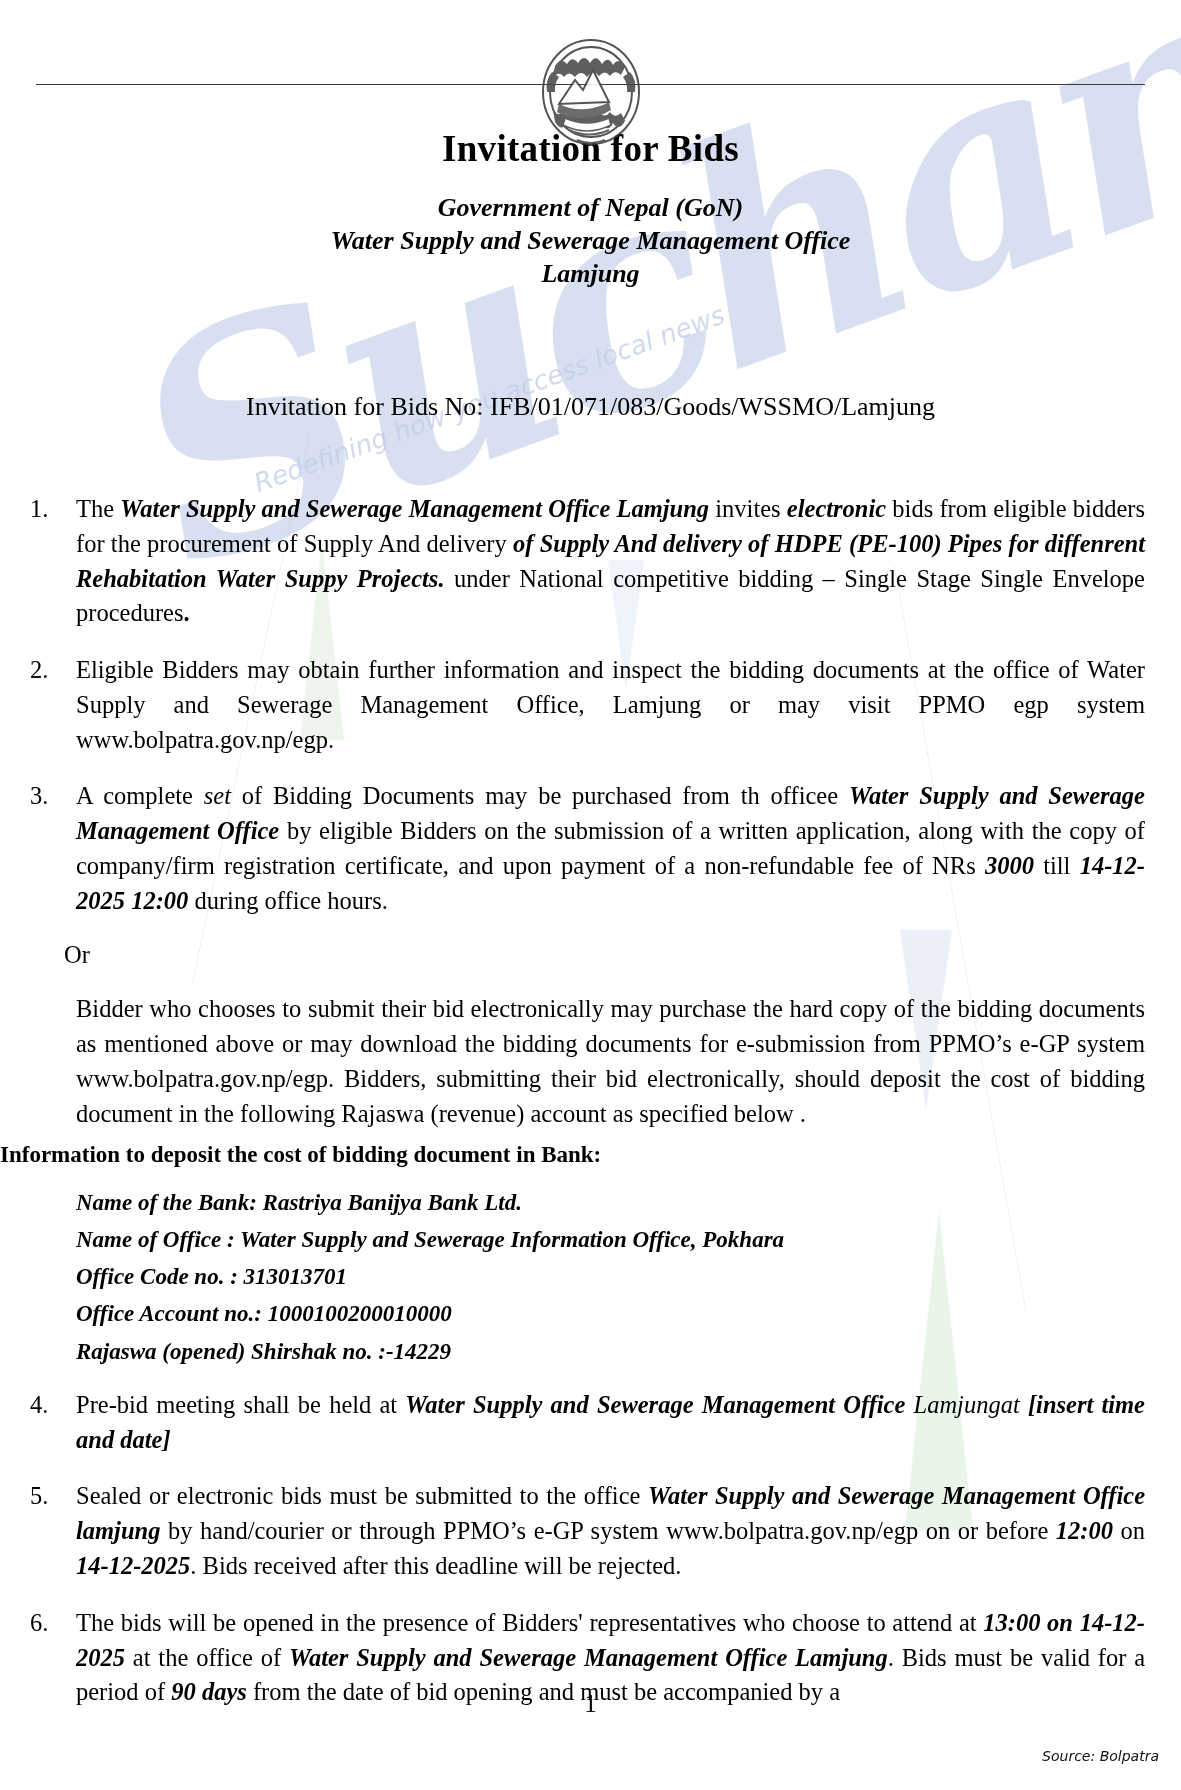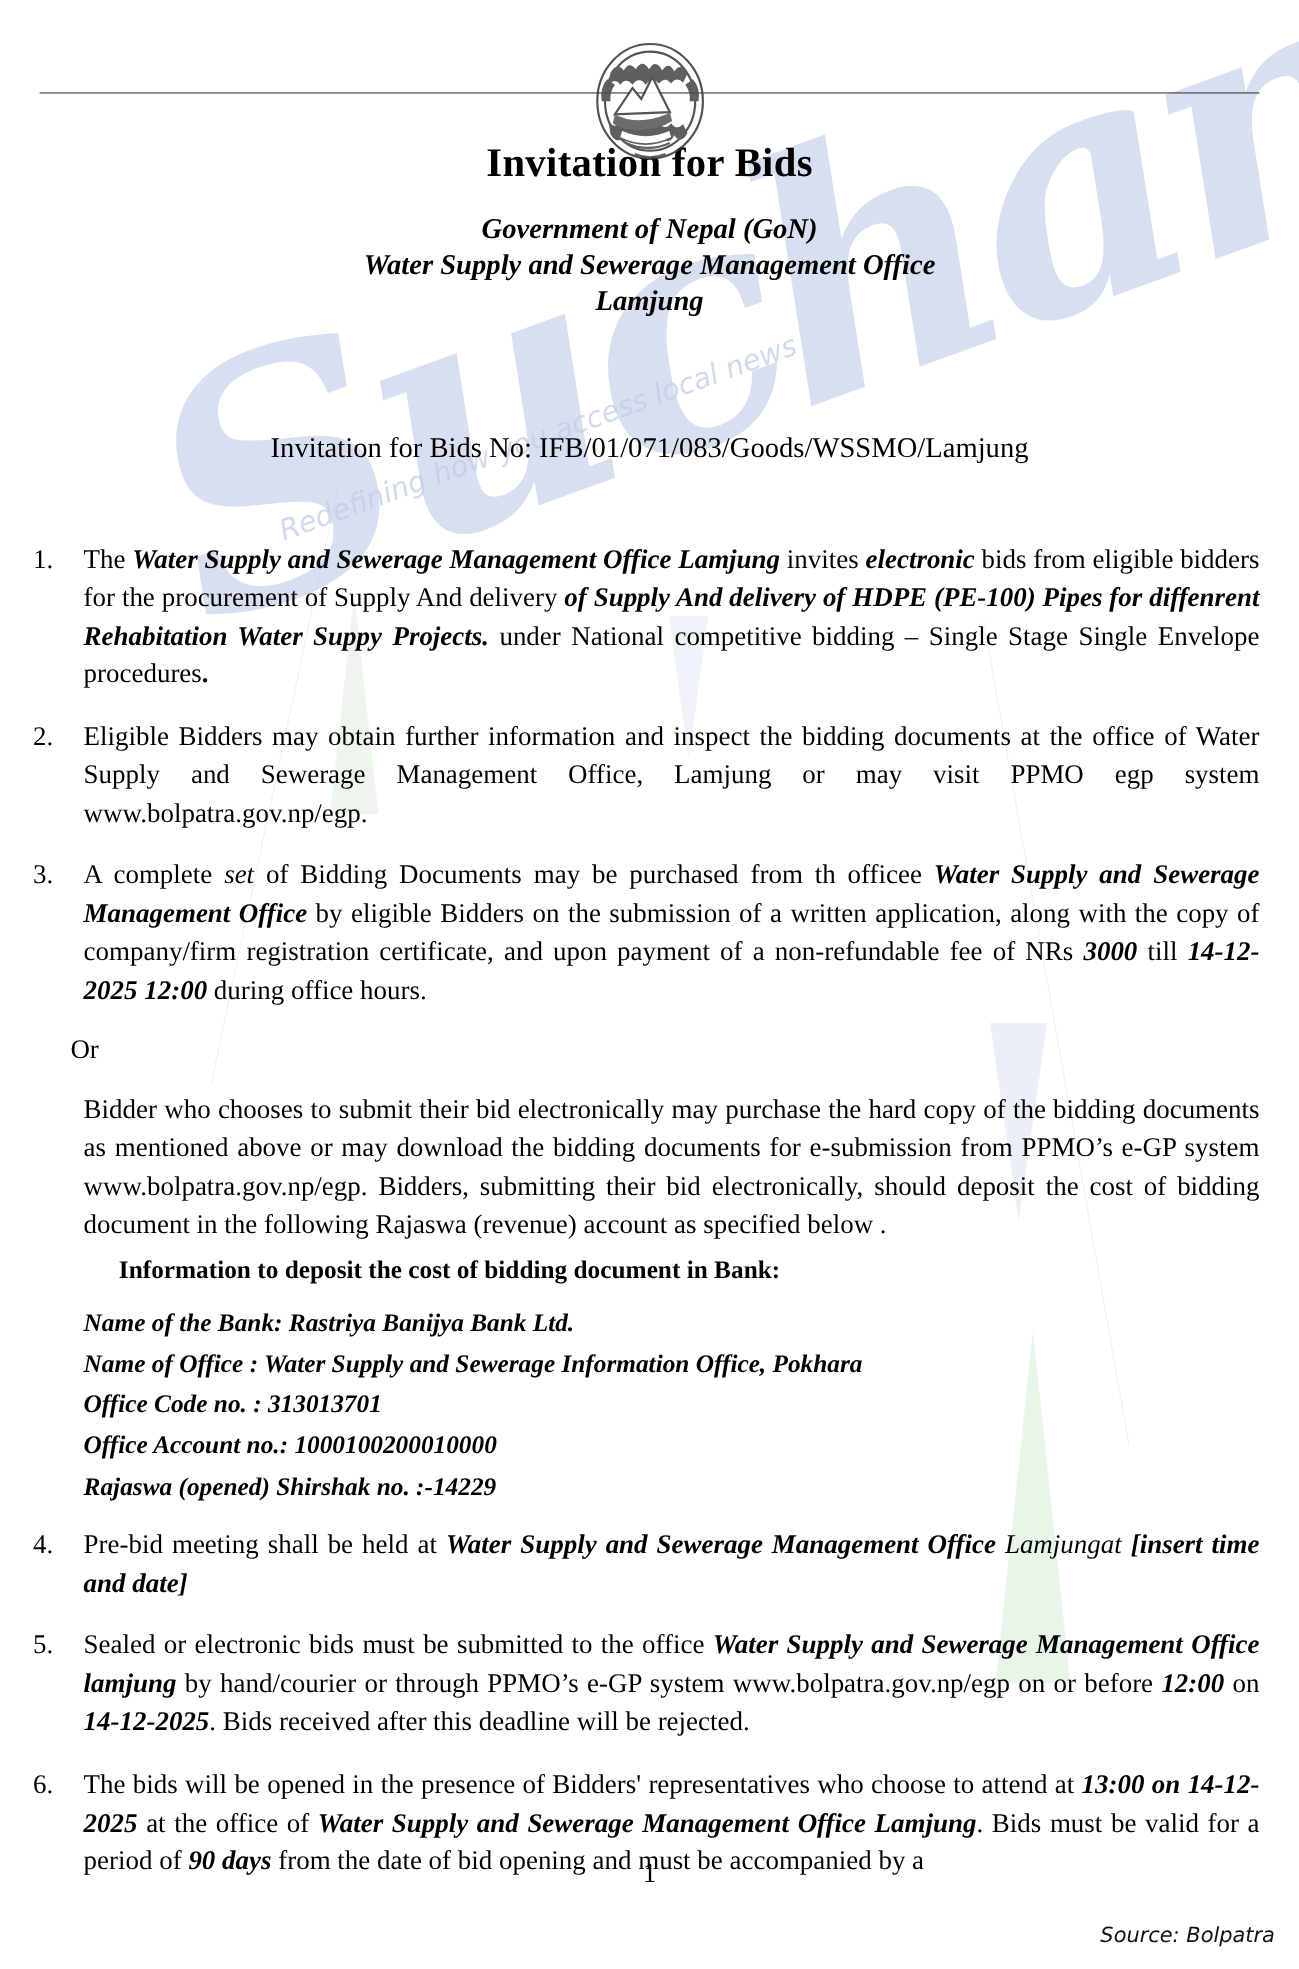--- a/index.html
+++ b/index.html
@@ -201,25 +201,23 @@
   }
   .para {
     padding-left: 76px;
     padding-right: 36px;
     font-size: 24.5px;
     line-height: 1.44;
     text-align: justify;
     margin-bottom: 10px;
   }
   .bank-head {
-    padding-left: 76px;
     font-size: 23px;
     font-weight: bold;
     margin-bottom: 16px;
-    margin-left: 32px;
   }
   .bank-list {
     padding-left: 76px;
     font-style: italic;
     font-weight: bold;
     font-size: 23px;
     line-height: 1.62;
     margin-bottom: 18px;
   }
 
@@ -230,21 +228,21 @@
     text-align: center;
     font-size: 25px;
     z-index: 5;
   }
   .source {
     position: absolute;
     right: 22px;
     top: 1748px;
     font-family: "DejaVu Sans", sans-serif;
     font-style: italic;
-    font-size: 19px;
+    font-size: 14px;
     color: #111;
     z-index: 5;
   }
 </style>
 </head>
 <body>
 
 <div class="page">
 
   <div class="wm-layer">

